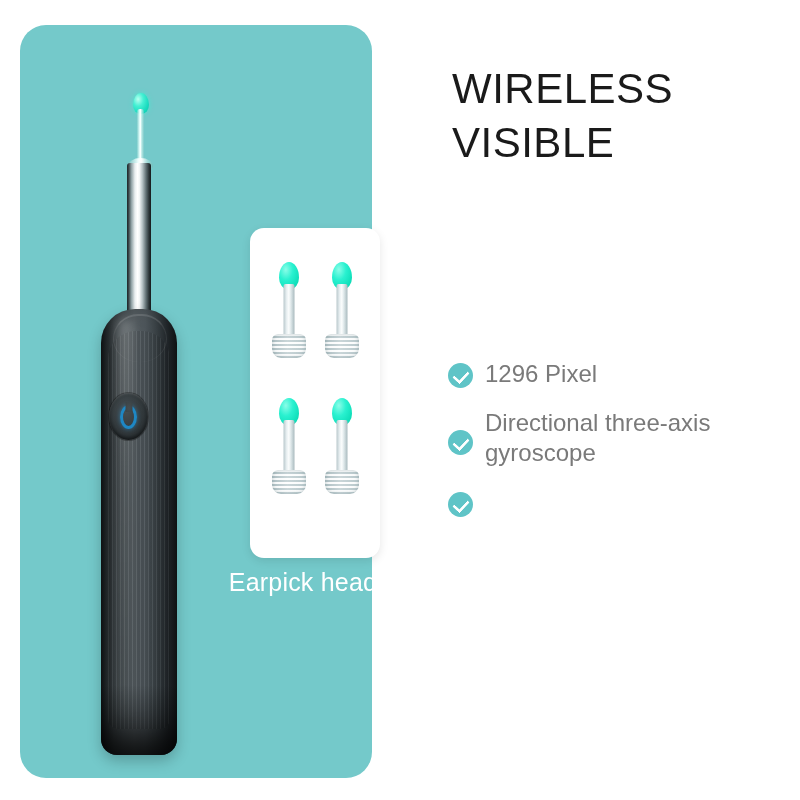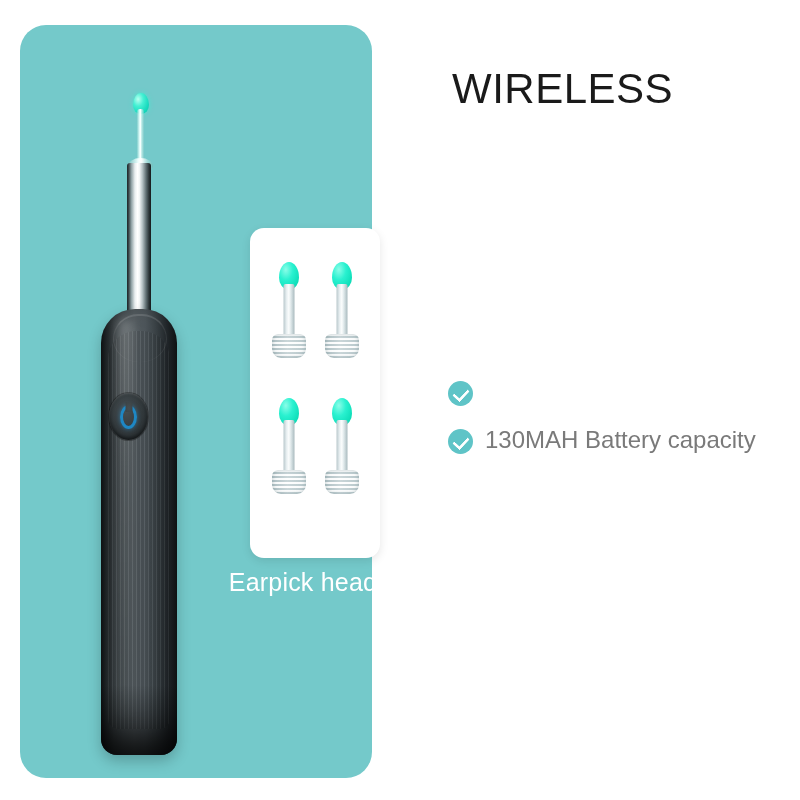--- a/index.html
+++ b/index.html
@@ -386,25 +386,30 @@
           <div class="head-base"></div>
         </div>
       </div>
     </div>
 
     <div class="heads-caption">Earpick head*4</div>
   </div>
 
   <div class="headline">
     <span>WIRELESS</span>
+    <span>VISIBLE</span>
   </div>
 
   <div class="features">
+    <div class="feature">
+      <span class="check-icon"></span>
+      <span class="feature-label">1296 Pixel</span>
+    </div>
     <div class="feature second">
       <span class="check-icon"></span>
+      <span class="feature-label">Directional three-axis gyroscope</span>
     </div>
     <div class="feature">
       <span class="check-icon"></span>
-      <span class="feature-label">130MAH Battery capacity</span>
     </div>
   </div>
 
 </div>
 
 </body></html>

